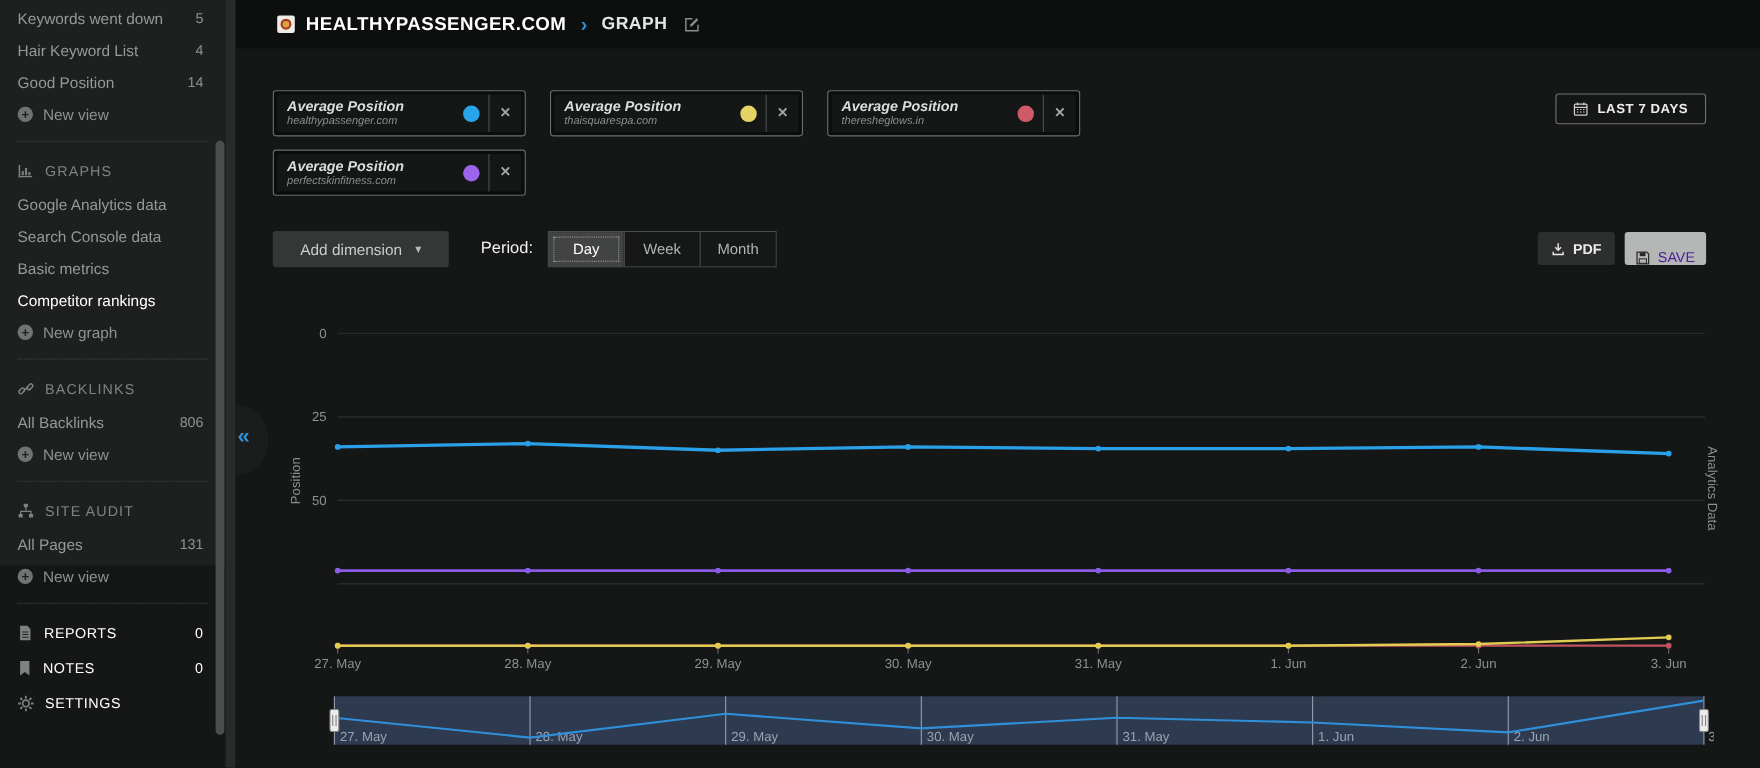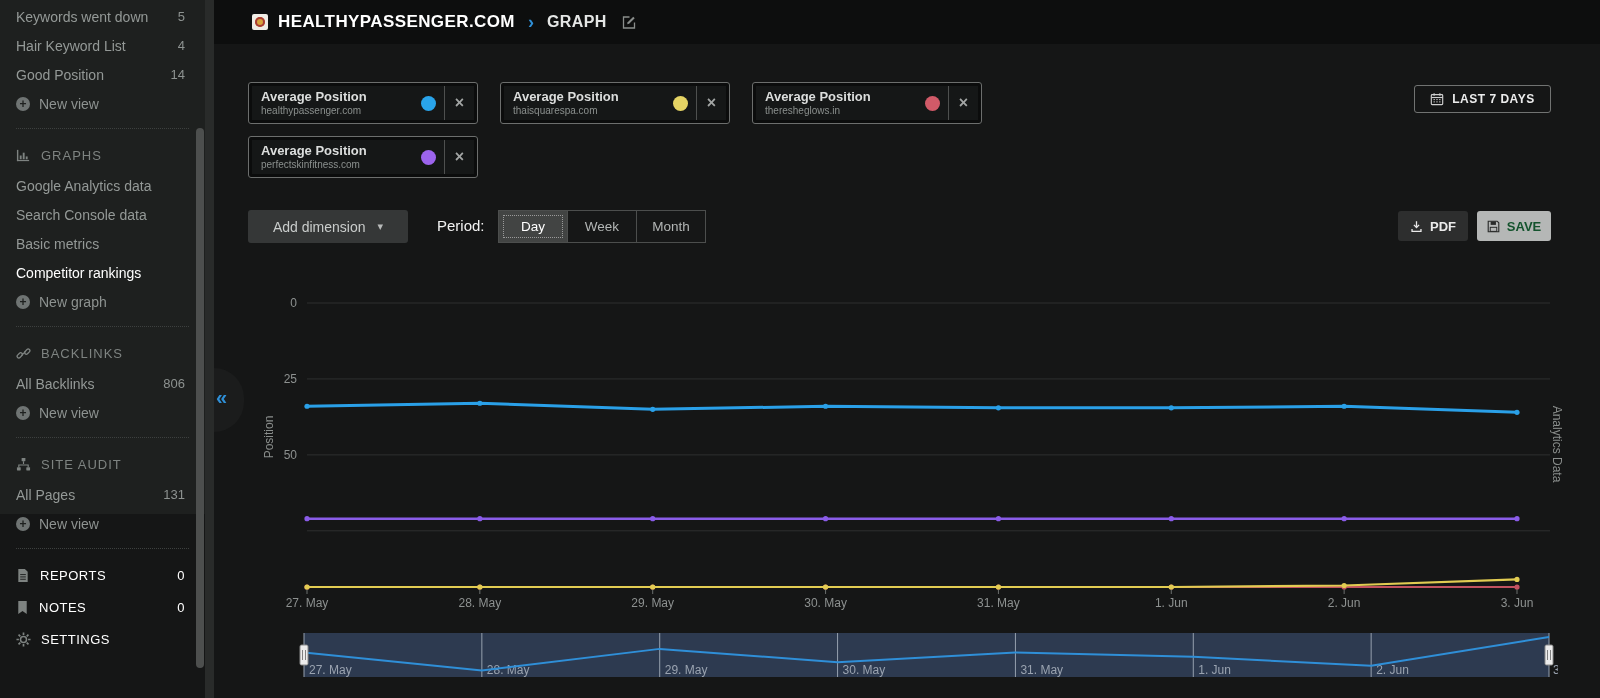--- a/index.html
+++ b/index.html
@@ -29,38 +29,38 @@
   .favicon::after { content:""; position:absolute; left:3px; top:3px; width:10px; height:10px; border-radius:50%; background:#d8a43c; box-shadow:inset 0 0 0 2px #a93b35; }
   .site { color:#ffffff; font-size:17px; font-weight:bold; letter-spacing:0.4px; }
   .crumb-sep { color:#2f8fd6; font-size:18px; font-weight:bold; margin:0 3px; }
   .page { color:#e4e6e5; font-size:16px; font-weight:bold; letter-spacing:0.4px; }
   .edit-ic { margin-left:4px; cursor:pointer; display:flex; }
 
   
   .chips-row1 { position:absolute; left:248px; top:82px; display:flex; gap:22px; }
   .chips-row2 { position:absolute; left:248px; top:136px; display:flex; gap:22px; }
   .chip { width:230px; height:42px; border:1px solid #6c6e6d; border-radius:3px; background:#0b0c0c; padding:3px; display:flex; }
-  .chip-main { flex:1; background:#151717; display:flex; align-items:center; padding:0 8px 0 9px; min-width:0; }
+  .chip-main { flex:1; background:#151717; display:flex; align-items:center; padding:0 8px 0 9px; min-width:0;font-style:italic; }
   .chip-text { line-height:1.15; min-width:0; }
   .chip-title { color:#dcdedd; font-size:13px; font-weight:bold; white-space:nowrap; }
   .chip-domain { color:#8b908e; font-size:10px; white-space:nowrap; }
   .dot { width:15px; height:15px; border-radius:50%; margin-left:auto; flex:0 0 auto; }
   .chip-x { width:30px; background:#151717; border-left:1px solid #4e504f; display:flex; align-items:center; justify-content:center; color:#a2a5a4; font-size:16px; font-weight:bold; cursor:pointer; }
 
   
   .range-btn { position:absolute; left:1414px; top:85px; width:137px; height:28px; border:1px solid #717372; border-radius:3px; display:flex; align-items:center; justify-content:center; gap:8px; color:#ececec; font-size:12px; font-weight:bold; letter-spacing:0.5px; cursor:pointer; }
   .add-dim { position:absolute; left:248px; top:210px; width:160px; height:33px; background:#353737; border-radius:3px; display:flex; align-items:center; justify-content:center; gap:12px; color:#c9cccb; font-size:14px; cursor:pointer; }
   .add-dim .chev { font-size:11px; color:#b8bab9; }
   .period-label { position:absolute; left:437px; top:217px; color:#f2f2f2; font-size:15px; }
   .segs { position:absolute; left:498px; top:210px; display:flex; height:33px; border:1px solid #4c4e4d; }
   .seg { width:69px; display:flex; align-items:center; justify-content:center; font-size:13.5px; color:#b3b6b5; background:#161717; border-left:1px solid #4c4e4d; cursor:pointer; }
   .seg:first-child { border-left:none; width:68px; }
   .seg.active { background:#424443; color:#ffffff; outline:1px dotted #9a9a9a; outline-offset:-5px; }
   .pdf-btn { position:absolute; left:1398px; top:211px; width:70px; height:30px; background:#2d2e2e; border-radius:3px; display:flex; align-items:center; justify-content:center; gap:7px; color:#eaeaea; font-size:13px; font-weight:bold; cursor:pointer; }
-  .save-btn { position:absolute; left:1477px; top:211px; width:74px; height:30px; background:#b5b7b6; border-radius:3px; display:flex; align-items:center; justify-content:center; gap:7px; color:#14532d; font-size:13px; font-weight:bold; cursor:pointer; }
+  .save-btn { position:absolute; left:1477px; top:211px; width:74px; height:30px; background:#b5b7b6; border-radius:3px; display:flex; align-items:flex-end; justify-content:center; gap:7px; color:#4c1d95; font-size:13px; font-weight:normal; cursor:pointer; }
 
   
   .chart-wrap { position:absolute; left:214px; top:285px; width:1386px; height:335px; }
   .ylab  { position:absolute; left:20px;  top:145px; width:70px;  text-align:center; color:#8a8e8c; font-size:12px; transform:rotate(-90deg); }
   .ylab-r{ position:absolute; left:1288px; top:152px; width:110px; text-align:center; color:#8a8e8c; font-size:12px; transform:rotate(90deg); }
   .nav-wrap { position:absolute; left:296px; top:631px; width:1262px; height:55px; }
 </style>
 </head>
 <body>
 

